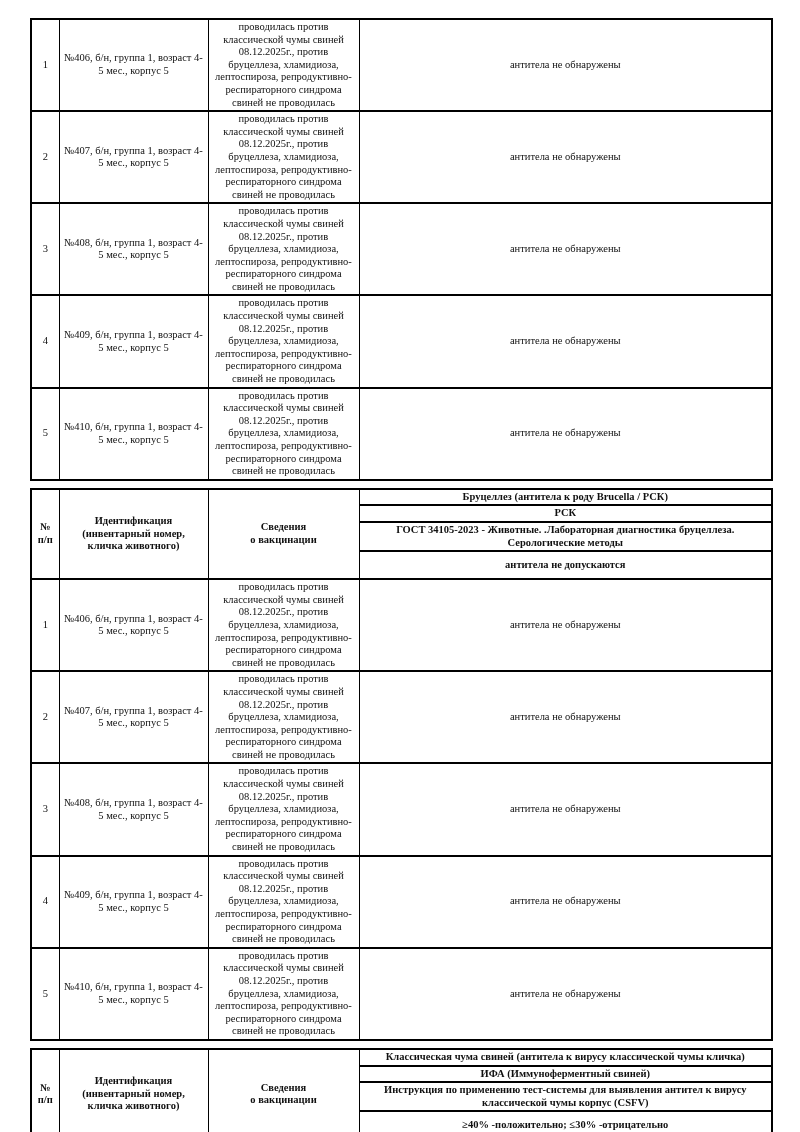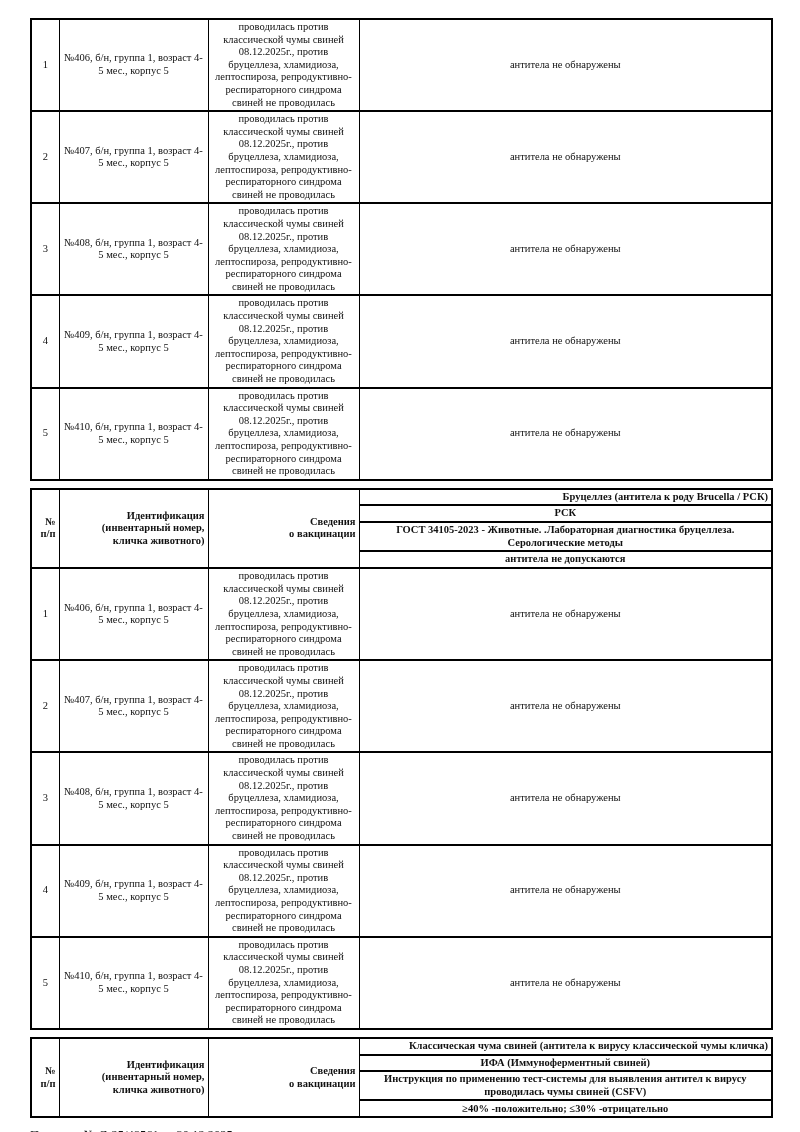--- a/index.html
+++ b/index.html
@@ -31,24 +31,24 @@
     color: #111;
     overflow: hidden;
   }
   col.c-num   { width: 28px; }
   col.c-ident { width: 149px; }
   col.c-vacc  { width: 151px; }
   col.c-res   { width: 413px; }
   tr.data-row td { height: 88px; }
   td.hdr { font-weight: bold; }
   .prewrap { white-space: pre-line; }
-  tr.sub-a td { height: 15px; text-align: right; }
+  tr.sub-a td { height: 15px; }
   tr.sub-b td { height: 15px; }
   tr.sub-c td { height: 28px; margin-left: 43px; }
-  tr.sub-d td { height: 17px; }
+  tr.sub-d td { height: 28px; }
   .tbl-gap { margin-top: 7px; }
   .footer {
     width: 741px;
     margin-top: 9px;
     font-size: 12.5px;
     line-height: 1.35;
     color: #111;
   }
 </style>
 </head>
@@ -172,21 +172,21 @@
 (инвентарный номер,
 кличка животного)</td>
         <td rowspan="4" class="hdr prewrap">Сведения
 о вакцинации</td>
         <td class="hdr">Классическая чума свиней (антитела к вирусу классической чумы кличка)</td>
       </tr>
       <tr class="sub-b">
         <td class="hdr">ИФА (Иммуноферментный свиней)</td>
       </tr>
       <tr class="sub-c">
-        <td class="hdr">Инструкция по применению тест-системы для выявления антител к вирусу проводилась чумы свиней (CSFV)</td>
+        <td class="hdr">Инструкция по применению тест-системы для выявления антител к вирусу классической чумы корпус (CSFV)</td>
       </tr>
       <tr class="sub-d">
         <td class="hdr">≥40% -положительно; ≤30% -отрицательно</td>
       </tr>
     </tbody>
   </table>
 
   <div class="footer">
     <div>Протокол № Д-25/48561 от 30.12.2025</div>
 

